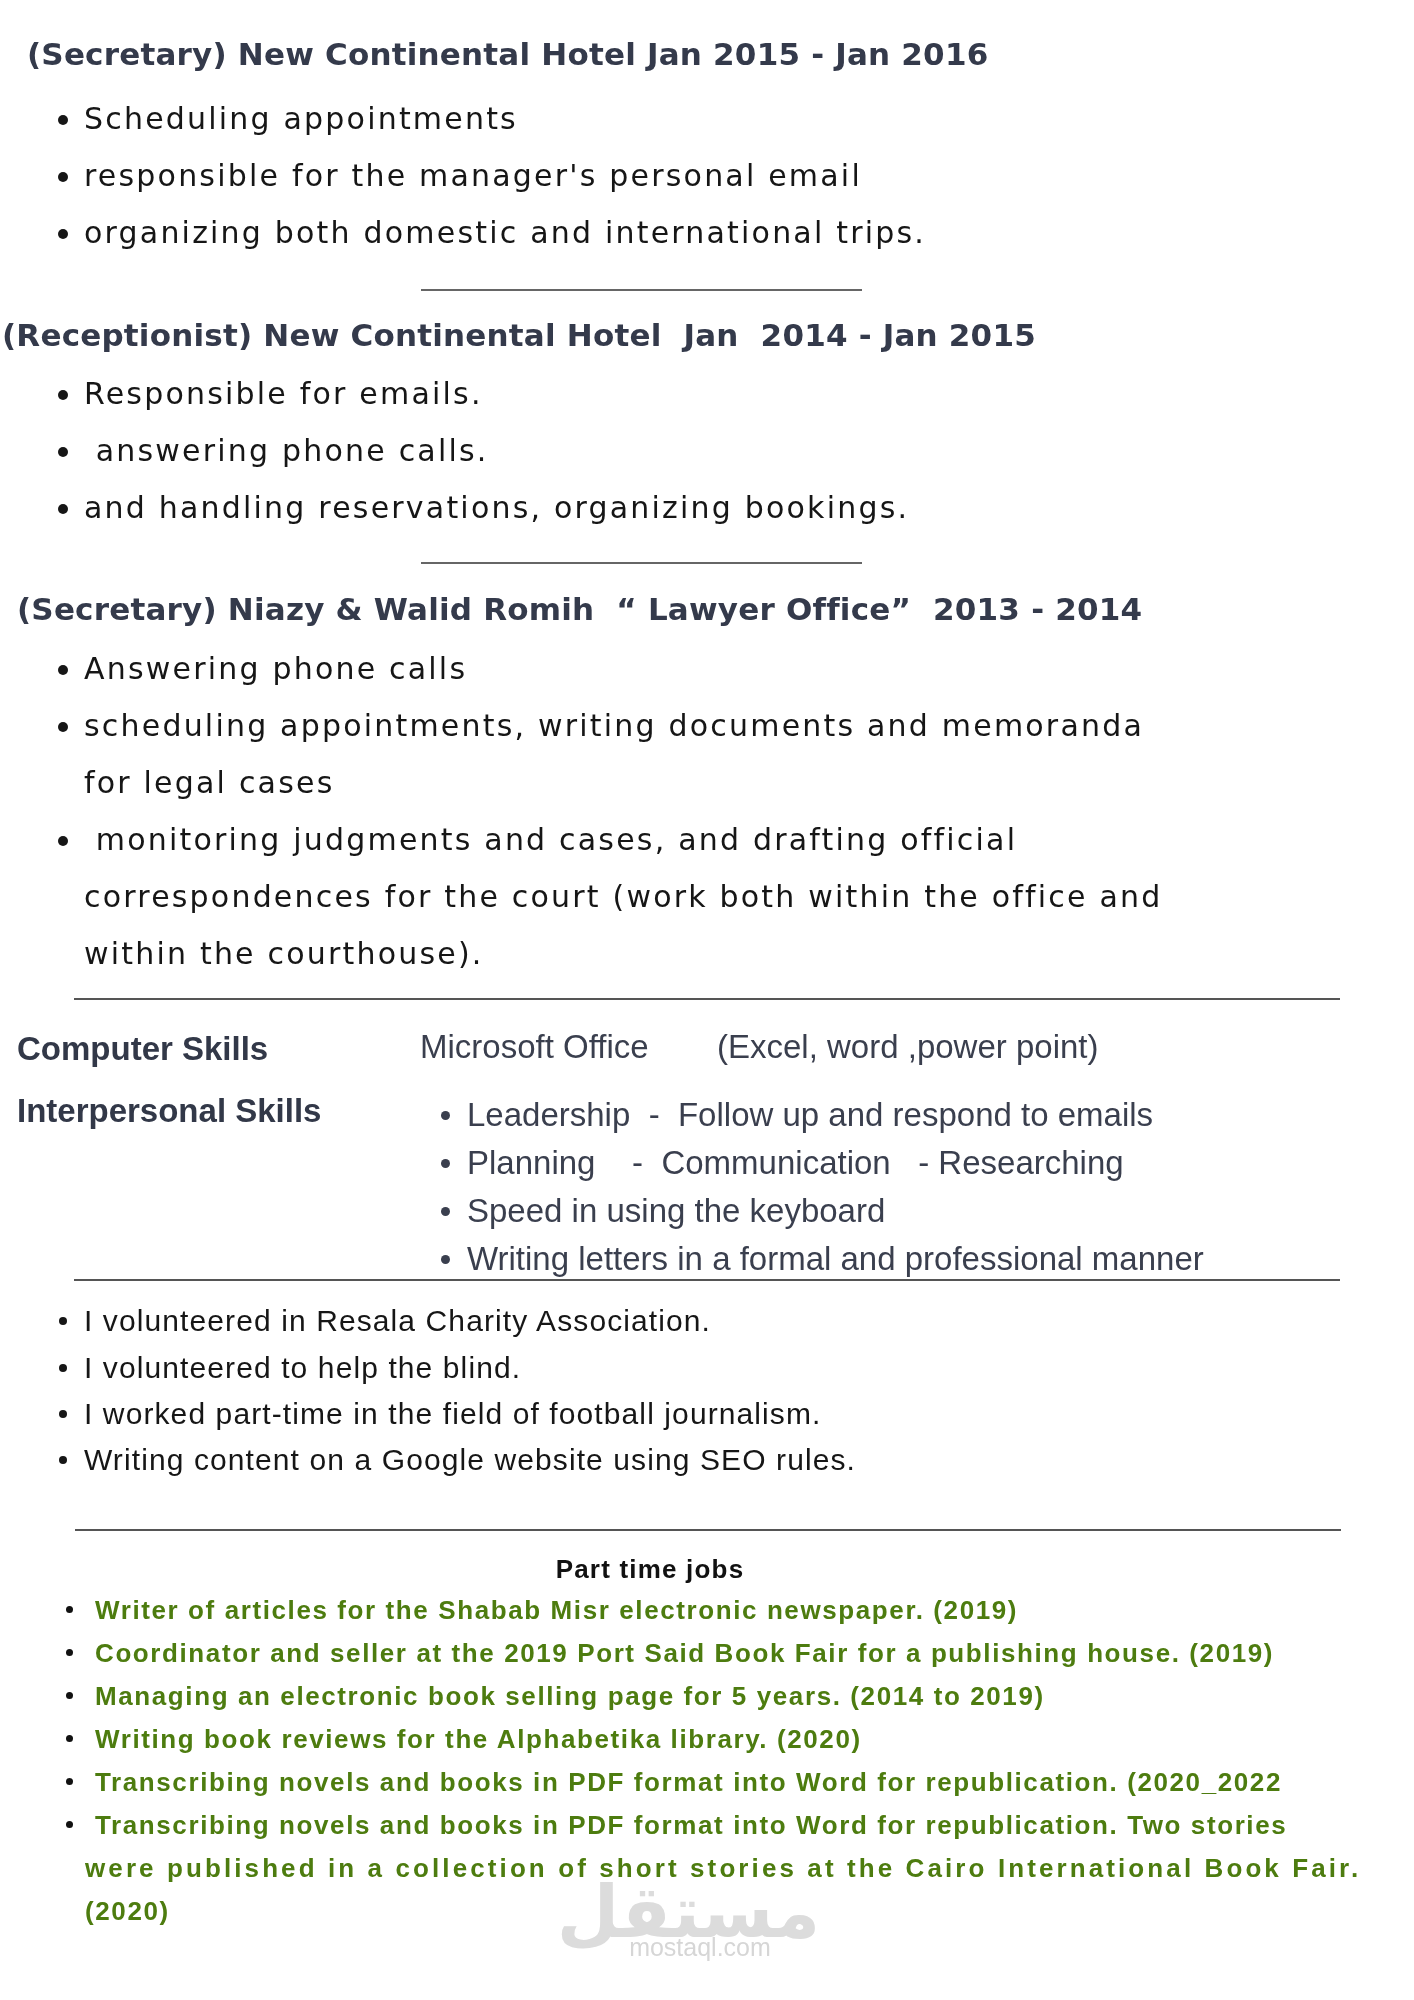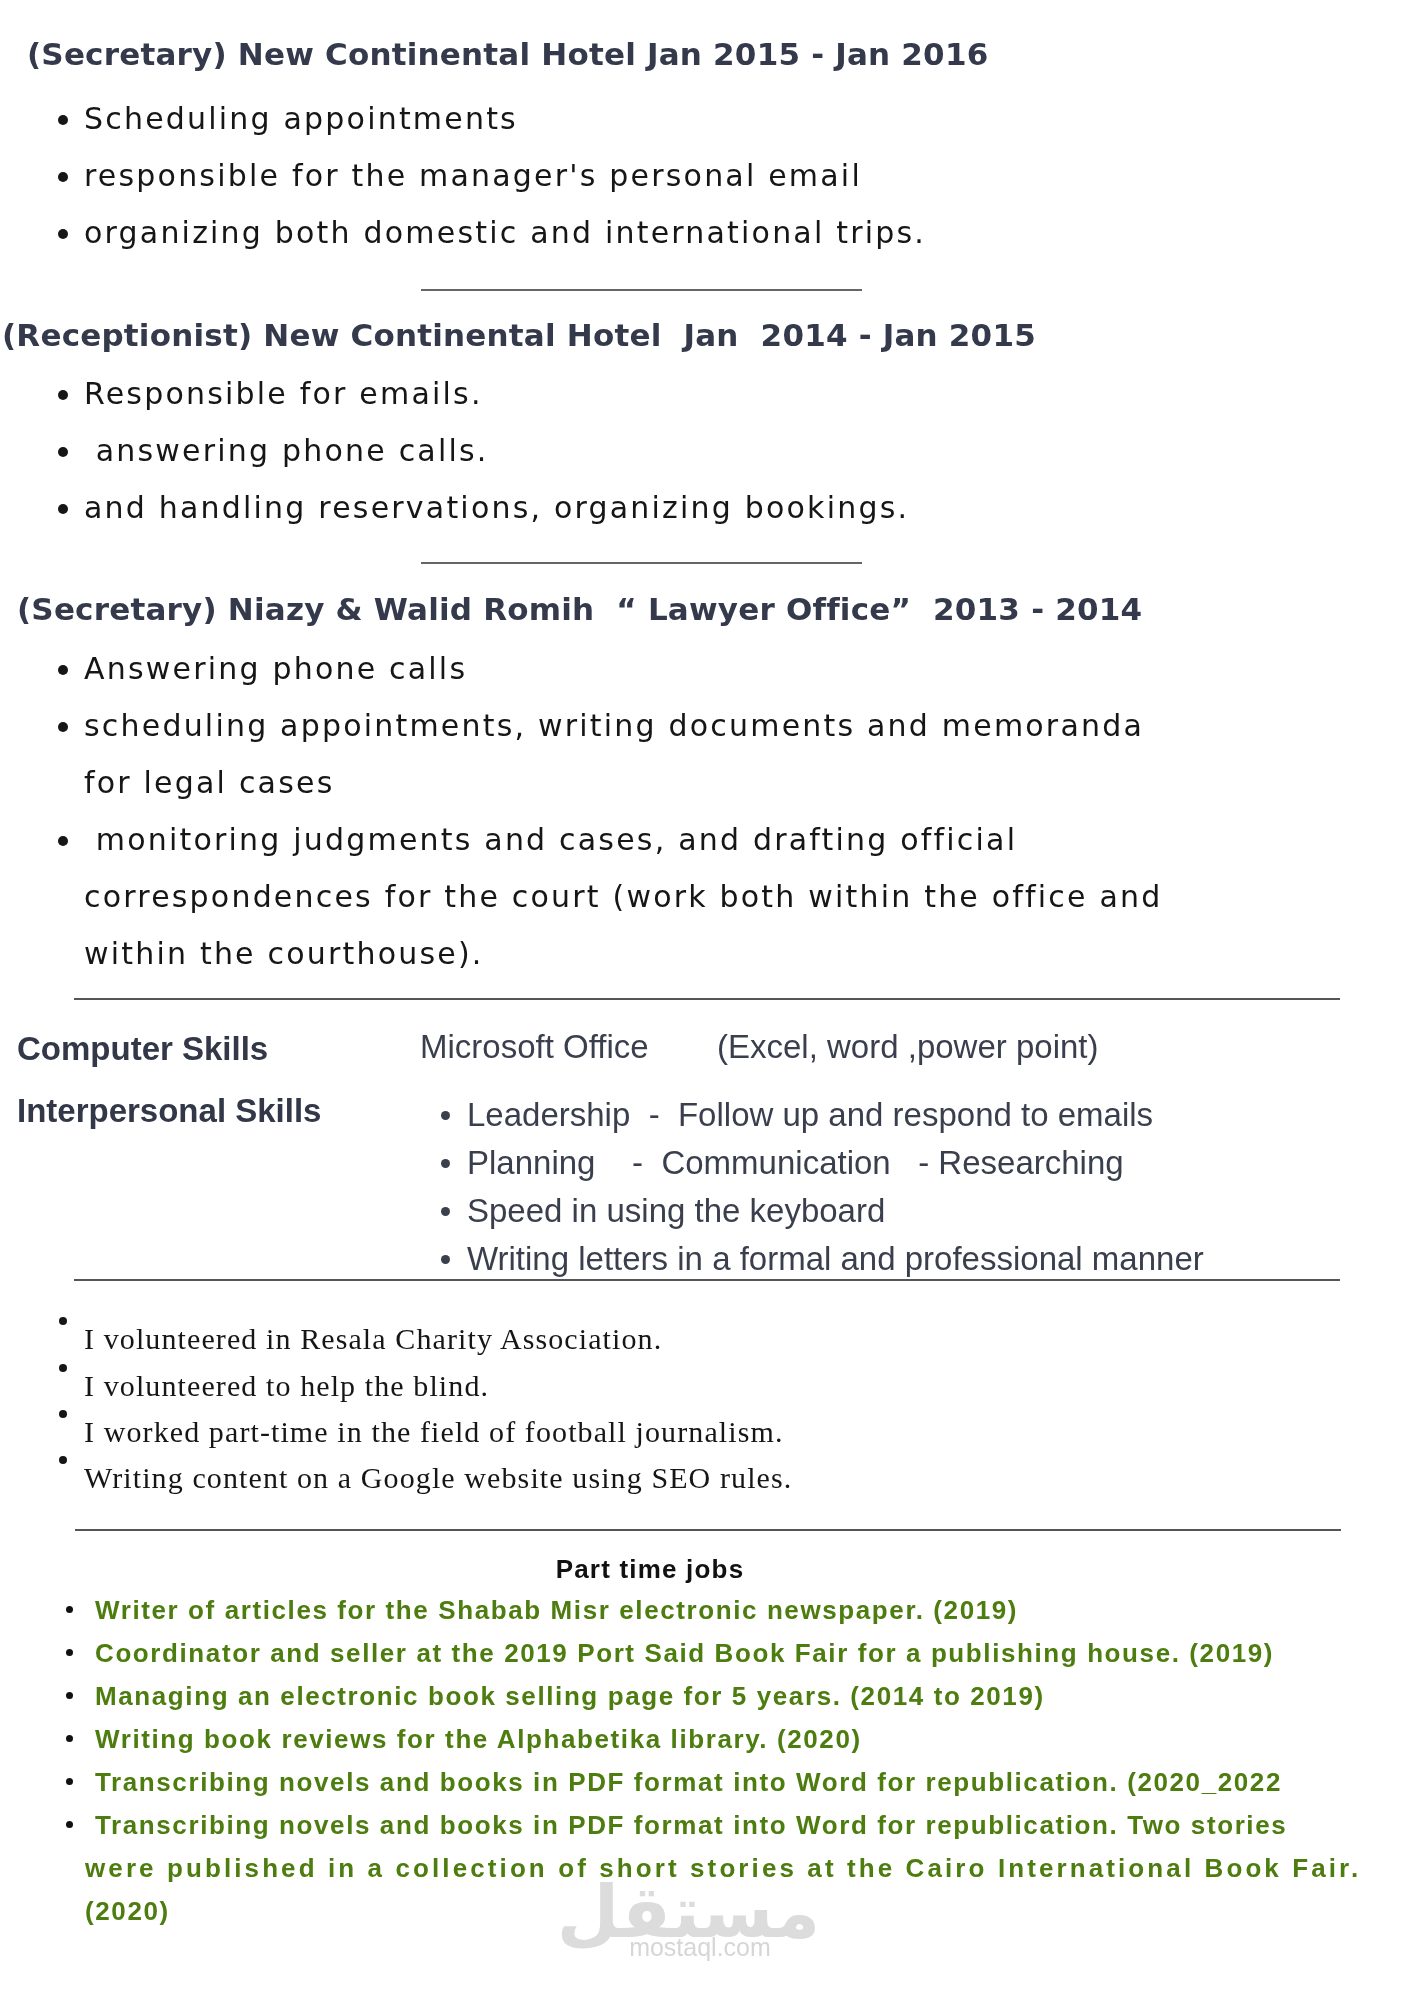--- a/index.html
+++ b/index.html
@@ -20,22 +20,22 @@
   .divider.short { background: #666666; }
   .skill-label {
     font-family: "Liberation Sans", sans-serif; font-weight: bold; font-size: 33px;
     color: #323848; line-height: 1;
   }
   .skill-text {
     font-family: "Liberation Sans", sans-serif; font-size: 33px; color: #3a3f4e; line-height: 1;
   }
   .skill-bullet { position: absolute; width: 9px; height: 9px; border-radius: 50%; background: #3a3f4e; }
   .vol-text {
-    font-family: Liberation Serif, serif; font-size: 30px; color: #161616;
-    line-height: 1; letter-spacing: 1.1px; margin-top: 18px;
+    font-family: Liberation Sans, sans-serif; font-size: 30px; color: #161616;
+    line-height: 1; letter-spacing: 1.1px;
   }
   .vol-bullet { position: absolute; width: 8px; height: 8px; border-radius: 50%; background: #161616; }
   .pt-title {
     font-family: "Liberation Sans", sans-serif; font-weight: bold; font-size: 26px;
     color: #111111; letter-spacing: 1.2px; line-height: 1;
   }
   .pt-text {
     font-family: "Liberation Sans", sans-serif; font-weight: bold; font-size: 26px;
     color: #4d7c0f; letter-spacing: 1.6px; line-height: 1;
   }

